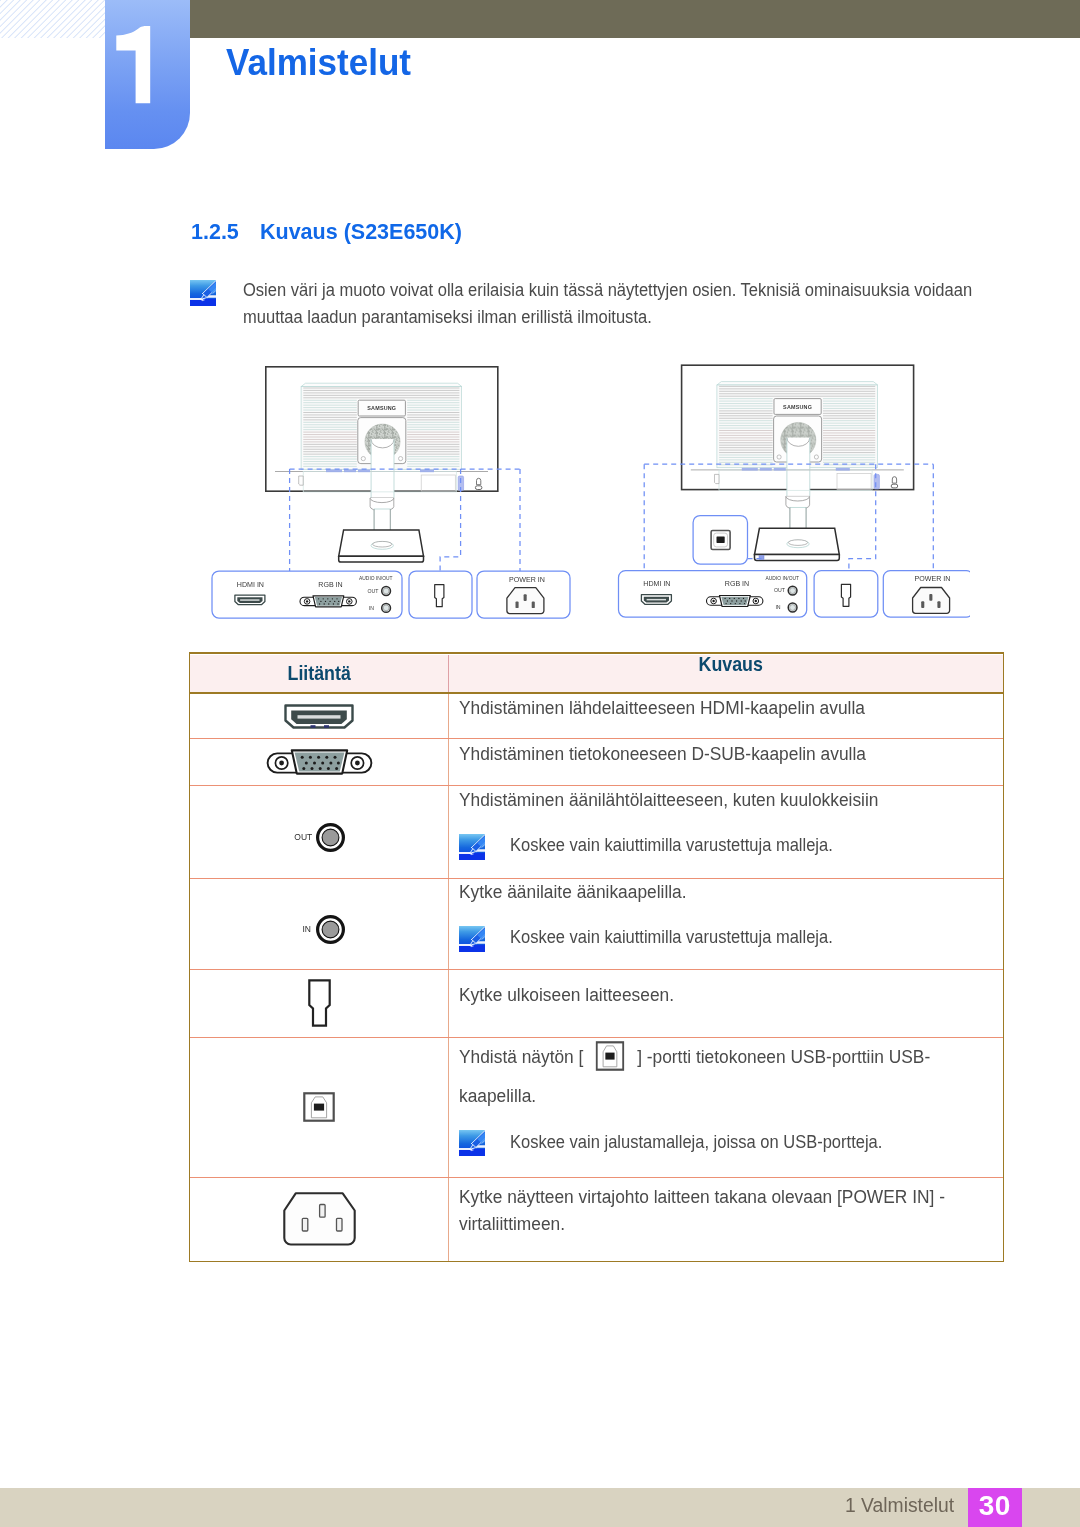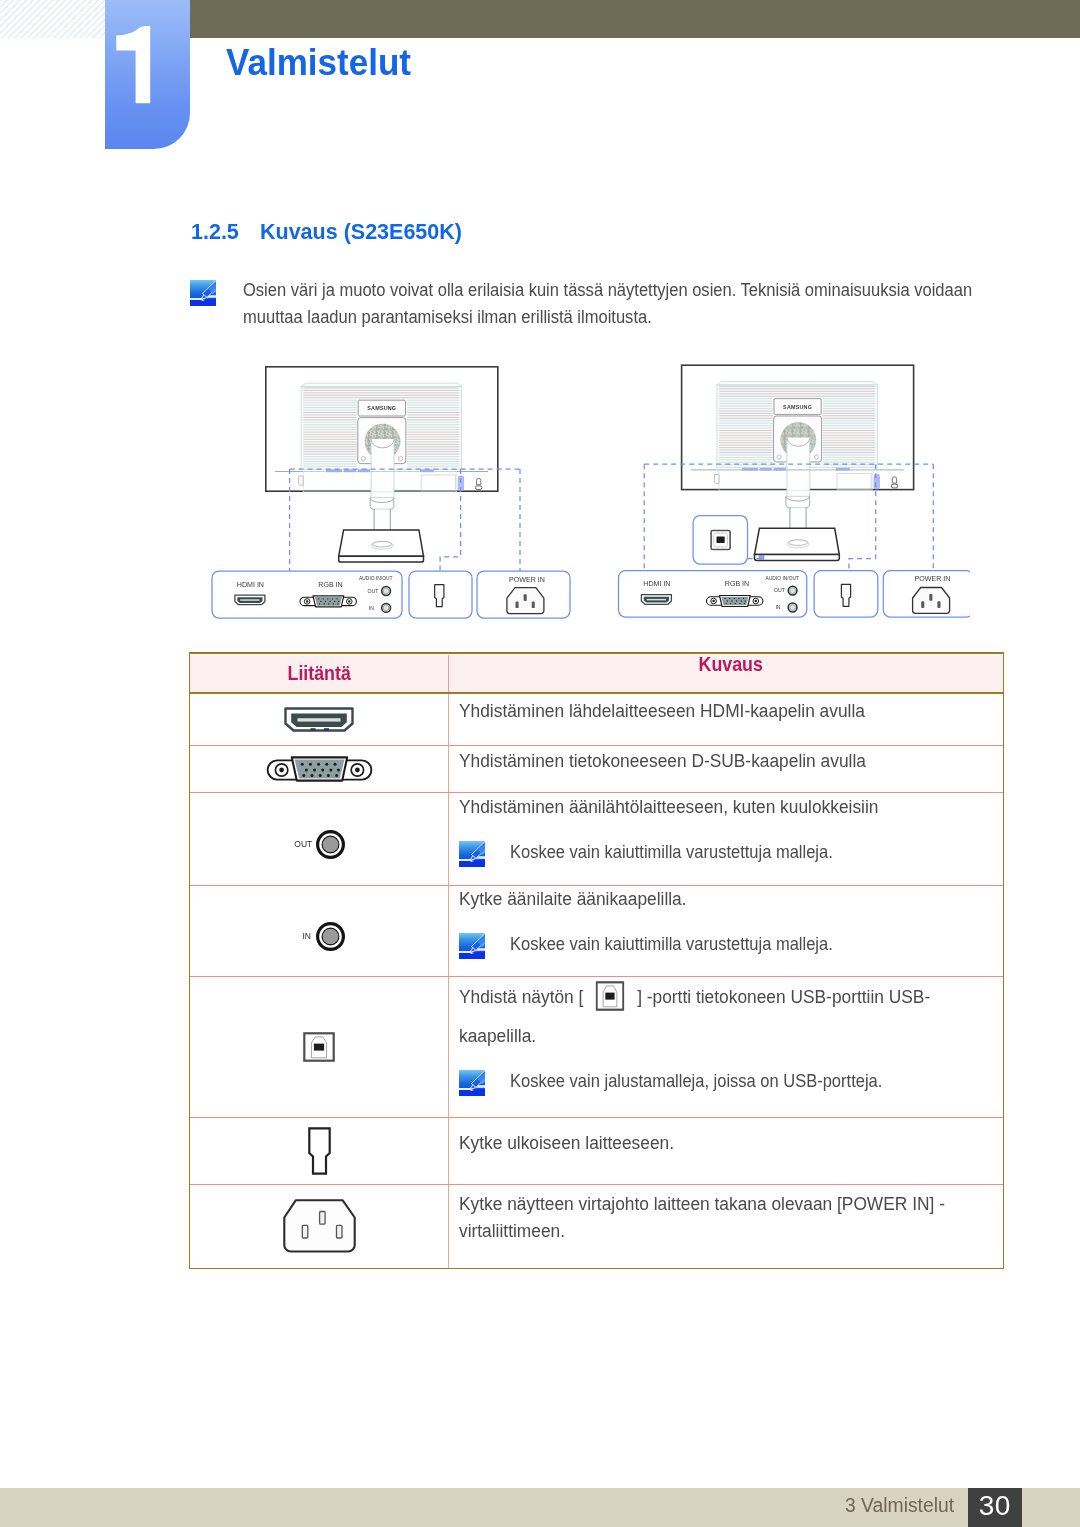--- a/index.html
+++ b/index.html
@@ -31,21 +31,21 @@
       color:#4a4a4a;line-height:26.4px;transform:scaleX(0.904);transform-origin:0 0;}
 
 
   
   #spec-table{position:absolute;left:189px;top:652px;width:815px;
       border:1.6px solid #9d7a24;border-top-width:2.4px;box-sizing:border-box;}
   .trow{display:flex;box-sizing:border-box;border-bottom:1.2px solid #ec9175;}
   .trow:last-child{border-bottom:none;}
   .thead{background:#fcefef;border-bottom:2px solid #9d7a24;border-top:1.4px solid #ffffff;height:40px;}
   .thead .tc1,.thead .tc2{display:flex;align-items:center;justify-content:center;
-      color:#be185d;font-size:19.8px;font-weight:bold;}
+      color:#0c4a6e;font-size:19.8px;font-weight:bold;}
   .thead .tc1>span,.thead .tc2>span{display:inline-block;transform:scaleX(0.9);}
   .tc1{width:259px;box-sizing:border-box;border-right:1.2px solid #e8a98b;
        display:flex;align-items:center;justify-content:center;}
   .tc2{flex:1;box-sizing:border-box;padding-left:9.5px;display:flex;flex-direction:column;justify-content:center;padding-bottom:18px;}
   .thead .tc1{border-right:1.3px solid #dfa0a5;}
   .tline{font-size:19.2px;color:#4a4a4a;line-height:27px;transform:scaleX(0.904);transform-origin:0 50%;white-space:nowrap;}
 
 
   
   .icwrap{position:relative;}
@@ -53,22 +53,22 @@
   .tnote{display:flex;align-items:center;}
   .tnote .nicon{width:26px;height:26px;flex:0 0 26px;}
   .tnote .ntext{font-size:18.25px;color:#4a4a4a;line-height:26px;transform:scaleX(0.904);
       transform-origin:0 50%;white-space:nowrap;margin-left:25px;margin-top:-3.5px;}
   .inline-usb{display:inline-block;width:32px;height:32px;vertical-align:-9.5px;margin:0 8.4px;}
 
   
   #footer-bar{position:absolute;left:0;top:1488px;width:1080px;height:39px;background:#d9d3c1;}
   #footer-label{position:absolute;left:845px;top:1494px;font-size:19.5px;color:#6e6558;
       transform:scaleX(0.99);transform-origin:0 0;white-space:nowrap;}
-  #footer-num{position:absolute;left:967.5px;top:1488px;width:54.7px;height:39px;background:#404040;
-      color:#fff;font-size:28px;font-weight:normal;text-align:center;line-height:35px;letter-spacing:0.5px;}
+  #footer-num{position:absolute;left:967.5px;top:1488px;width:54.7px;height:39px;background:#d946ef;
+      color:#fff;font-size:28px;font-weight:bold;text-align:center;line-height:35px;letter-spacing:0.5px;}
 </style>
 </head>
 <body>
 
   <svg width="0" height="0" style="position:absolute" aria-hidden="true">
     <defs>
     <g id="note-glyph">
       <linearGradient id="ng2" x1="0" y1="0" x2="0" y2="1">
         <stop offset="0" stop-color="#77c6f2"></stop>
           <stop offset="0.22" stop-color="#3e9ae6"></stop>
@@ -112,21 +112,21 @@
   <div id="section-heading"><span class="num">1.2.5</span><span>Kuvaus (S23E650K)</span></div>
 
   <div id="note">
     <svg class="noteicon" viewBox="0 0 64 64">
         <use href="#note-glyph"></use>
       </svg>
     <div id="note-text">Osien väri ja muoto voivat olla erilaisia kuin tässä näytettyjen osien. Teknisiä ominaisuuksia voidaan muuttaa laadun parantamiseksi ilman erillistä ilmoitusta.</div>
   </div>
 
   <div id="footer-bar"></div>
-  <div id="footer-label">3 Valmistelut</div>
+  <div id="footer-label">1 Valmistelut</div>
   <div id="footer-num">30</div>
 
 </div>
 
   <svg id="diagram-area" width="780" height="290" viewBox="0 0 780 290" style="position:absolute;left:190px;top:352px;">
     <defs>
       <pattern id="fangrain" width="8" height="8" patternUnits="userSpaceOnUse">
         <circle cx="4.98" cy="5.93" r="0.55" fill="#8d948d"></circle>
         <circle cx="7.54" cy="5.92" r="0.6" fill="#8d948d"></circle>
         <circle cx="-0.46" cy="5.92" r="0.6" fill="#8d948d"></circle>
@@ -459,21 +459,21 @@
   <div id="spec-table">
     <div class="trow thead" style="height:40.3px">
       <div class="tc1">
         <span>Liitäntä</span>
       </div>
       <div class="tc2 ctr">
         <span>Kuvaus</span>
       </div>
     </div>
 
-    <div class="trow" style="height:52px">
+    <div class="trow" style="height:45px">
       <div class="tc1">
         <svg class="ic" width="70" height="25" viewBox="0 0 70 25">
           <path d="M1.5 1.5 L68.5 1.5 L68.5 16.5 L60.5 23.5 L9.5 23.5 L1.5 16.5 Z" fill="#ffffff" stroke="#3b4a4a" stroke-width="2.4" stroke-linejoin="round"></path>
           <path d="M7.2 6.6 L62.8 6.6 L62.8 15.2 L57.4 20 L12.6 20 L7.2 15.2 Z" fill="#3d4b4b"></path>
           <rect x="13.5" y="11.2" width="43" height="3.4" fill="#d8dcdc"></rect>
           <rect x="26.5" y="21.2" width="5" height="2.6" fill="#2c3470"></rect>
           <rect x="40" y="21.2" width="5" height="2.6" fill="#2c3470"></rect>
         </svg>
       </div>
       <div class="tc2">
@@ -550,20 +550,31 @@
         <div class="tline">Kytke äänilaite äänikaapelilla.</div>
         <div class="tnote" style="margin-top:21px">
           <svg class="nicon" viewBox="0 0 64 64">
             <use href="#note-glyph"></use>
           </svg>
           <span class="ntext">Koskee vain kaiuttimilla varustettuja malleja.</span>
         </div>
       </div>
     </div>
 
+    <div class="trow" style="height:67.3px">
+      <div class="tc1">
+        <svg class="ic" width="23" height="48" viewBox="0 0 23 48">
+          <path d="M1.3 1.3 L21.7 1.3 L21.7 26 L18 29.4 L18 46.7 L5 46.7 L5 29.4 L1.3 26 Z" fill="#fff" stroke="#222222" stroke-width="2.2" stroke-linejoin="miter"></path>
+        </svg>
+      </div>
+      <div class="tc2">
+        <div class="tline">Kytke ulkoiseen laitteeseen.</div>
+      </div>
+    </div>
+
     <div class="trow" style="height:140.7px">
       <div class="tc1">
         <svg class="ic" width="32" height="30" viewBox="0 0 32 30">
           <rect x="1.3" y="1.3" width="29.4" height="27.4" fill="#fff" stroke="#4f4f4f" stroke-width="2.2"></rect>
           <path d="M8.4 25.8 L8.4 10.8 L12.2 4.9 L19.8 4.9 L23.6 10.8 L23.6 25.8 Z" fill="#fff" stroke="#9a9a9a" stroke-width="0.9" stroke-linejoin="round"></path>
           <rect x="10.9" y="11.6" width="10.2" height="7" fill="#1d1d1d"></rect>
         </svg>
       </div>
       <div class="tc2">
         <div class="tline"><span>Yhdistä näytön [ </span><svg class="inline-usb" viewBox="0 0 32 30">
@@ -574,31 +585,20 @@
         <div class="tline" style="margin-top:10px">kaapelilla.</div>
         <div class="tnote" style="margin-top:21px">
           <svg class="nicon" viewBox="0 0 64 64">
             <use href="#note-glyph"></use>
           </svg>
           <span class="ntext">Koskee vain jalustamalleja, joissa on USB-portteja.</span>
         </div>
       </div>
     </div>
 
-    <div class="trow" style="height:67.3px">
-      <div class="tc1">
-        <svg class="ic" width="23" height="48" viewBox="0 0 23 48">
-          <path d="M1.3 1.3 L21.7 1.3 L21.7 26 L18 29.4 L18 46.7 L5 46.7 L5 29.4 L1.3 26 Z" fill="#fff" stroke="#222222" stroke-width="2.2" stroke-linejoin="miter"></path>
-        </svg>
-      </div>
-      <div class="tc2">
-        <div class="tline">Kytke ulkoiseen laitteeseen.</div>
-      </div>
-    </div>
-
     <div class="trow" style="height:82.3px">
       <div class="tc1">
         <svg class="ic" width="73" height="54" viewBox="0 0 73 54">
           <path d="M12.7 1.3 L59.7 1.3 L71.7 18.5 L71.7 46 a6.5 6.5 0 0 1 -6.5 6.5 L7.8 52.5 a6.5 6.5 0 0 1 -6.5 -6.5 L1.3 18.5 Z" fill="#fdfdfd" stroke="#2d2d2d" stroke-width="2.1" stroke-linejoin="round"></path>
           <rect x="36.6" y="12.5" width="5.5" height="12.7" rx="1" fill="#f2f2f2" stroke="#555555" stroke-width="1.3"></rect>
           <rect x="19.3" y="26.3" width="5.5" height="12.7" rx="1" fill="#f2f2f2" stroke="#555555" stroke-width="1.3"></rect>
           <rect x="53.5" y="26.3" width="5.5" height="12.7" rx="1" fill="#f2f2f2" stroke="#555555" stroke-width="1.3"></rect>
         </svg>
       </div>
       <div class="tc2">

